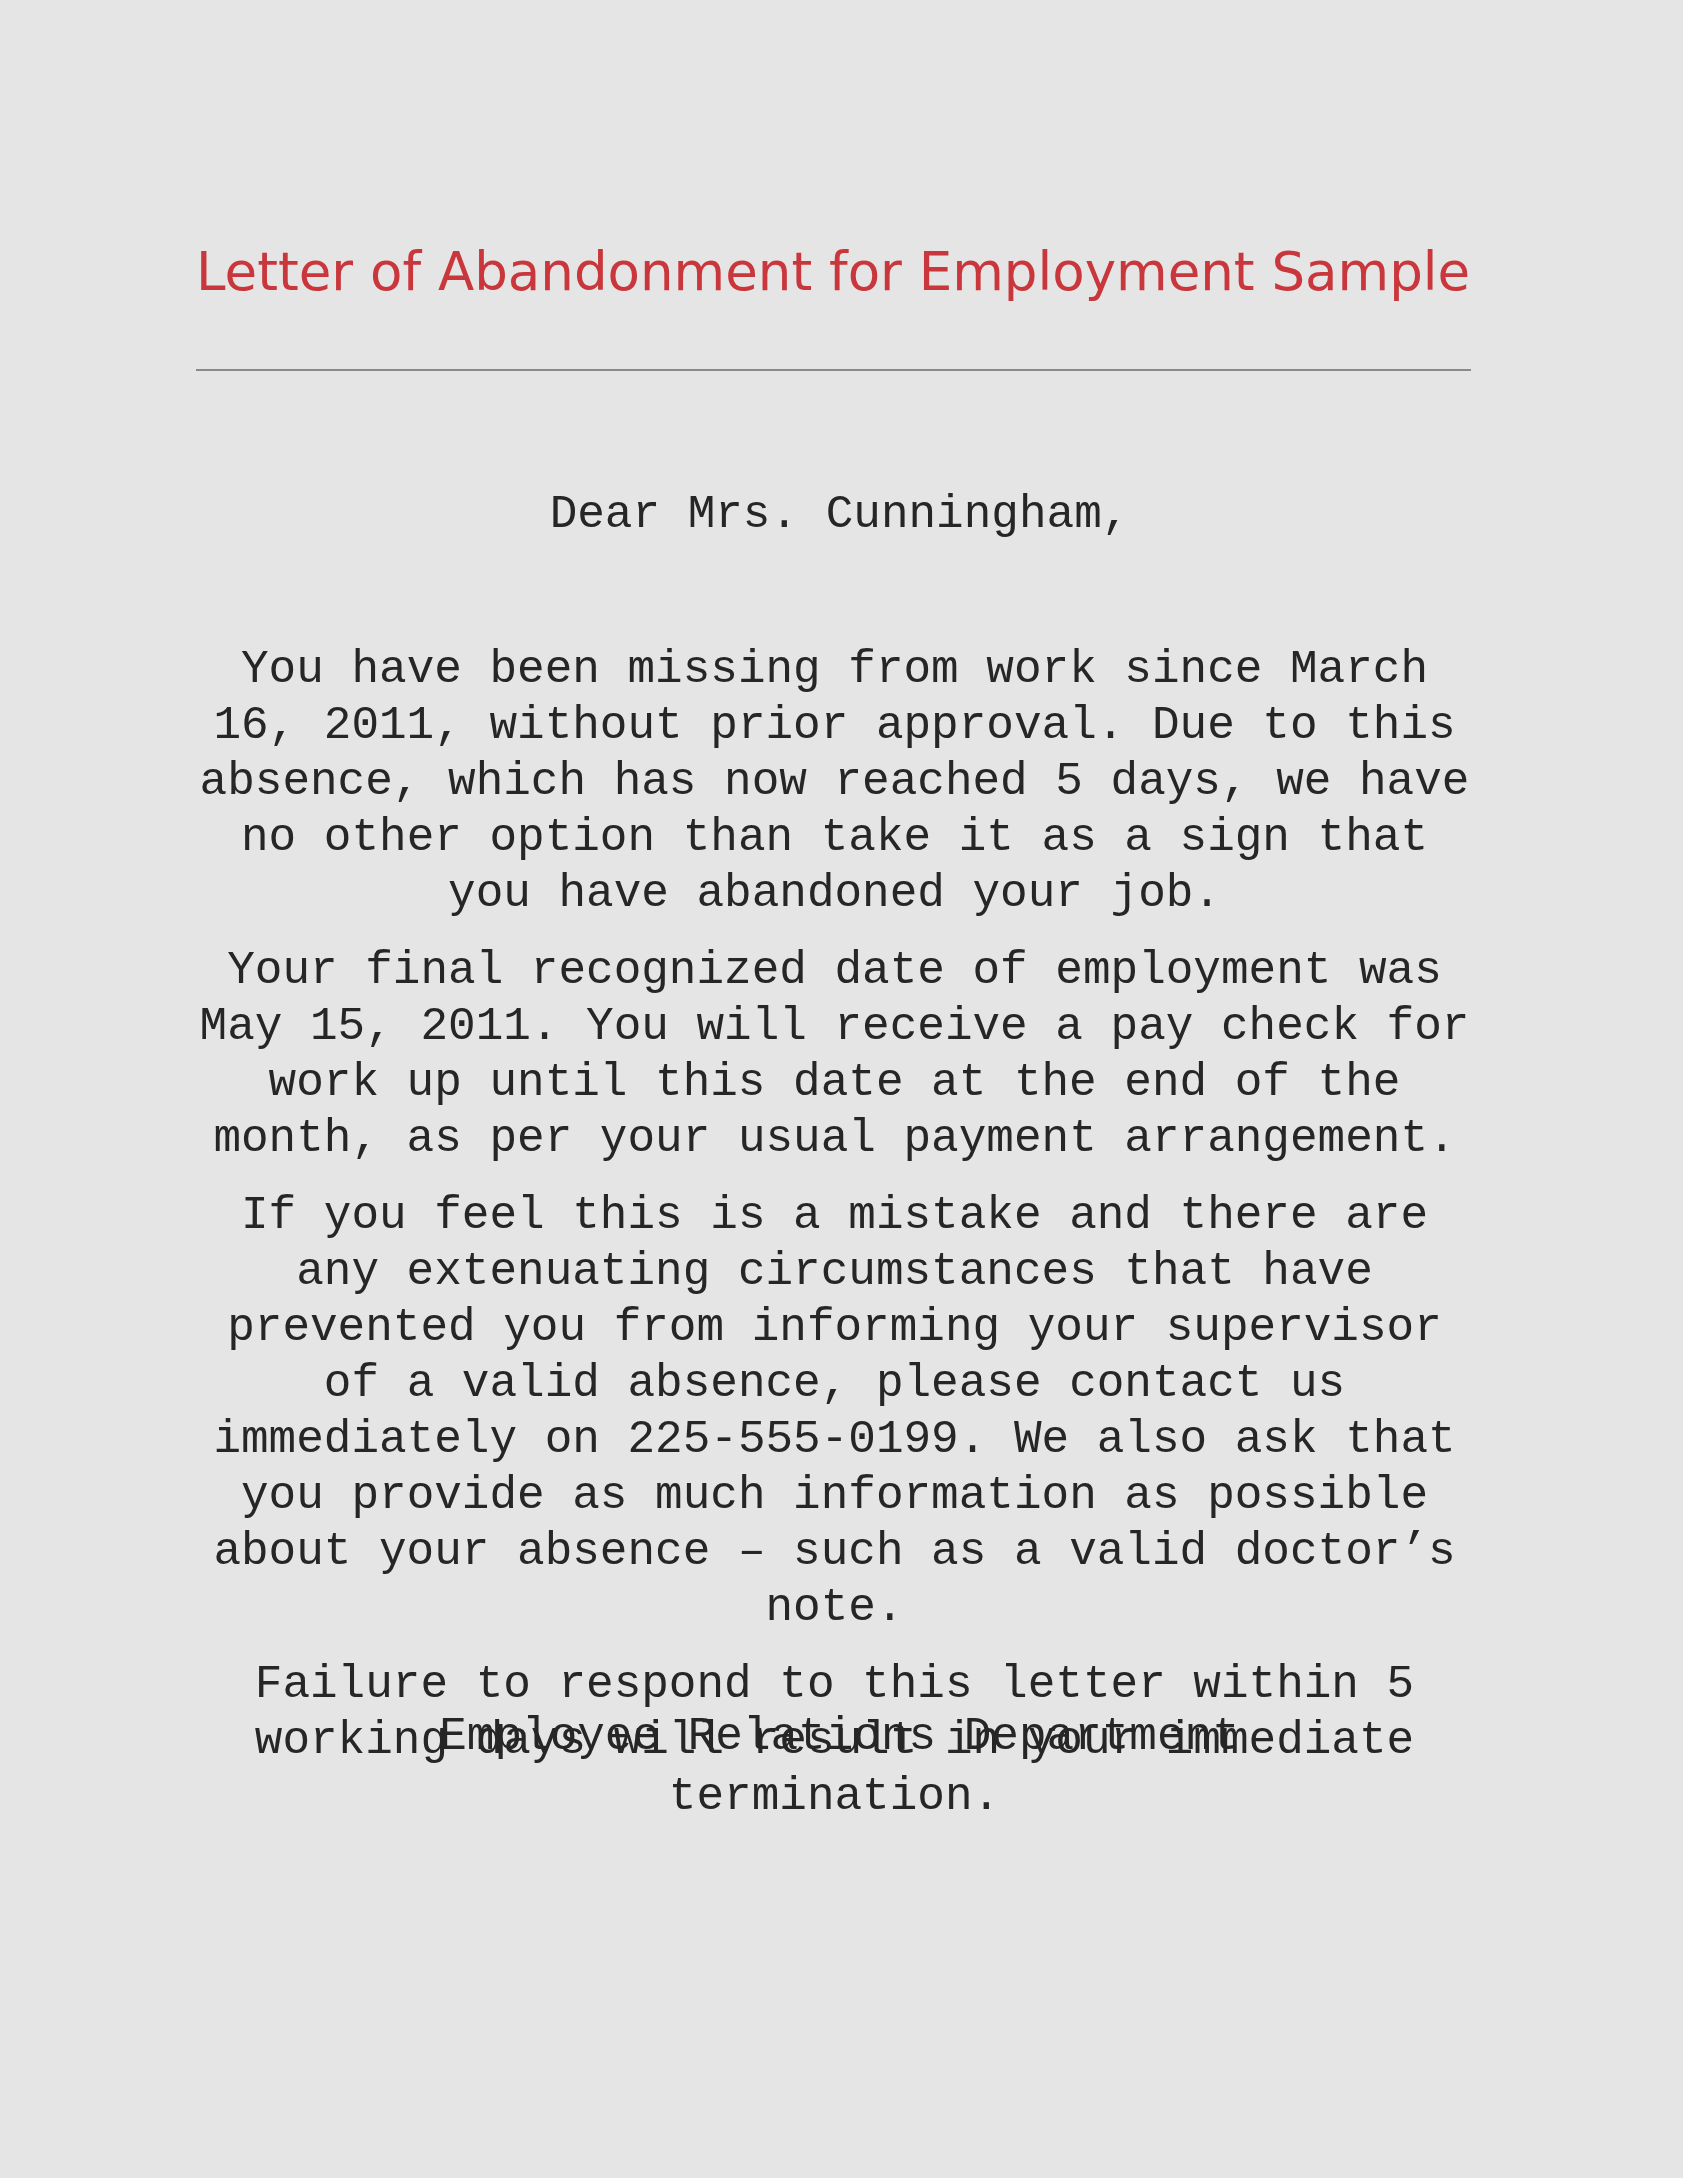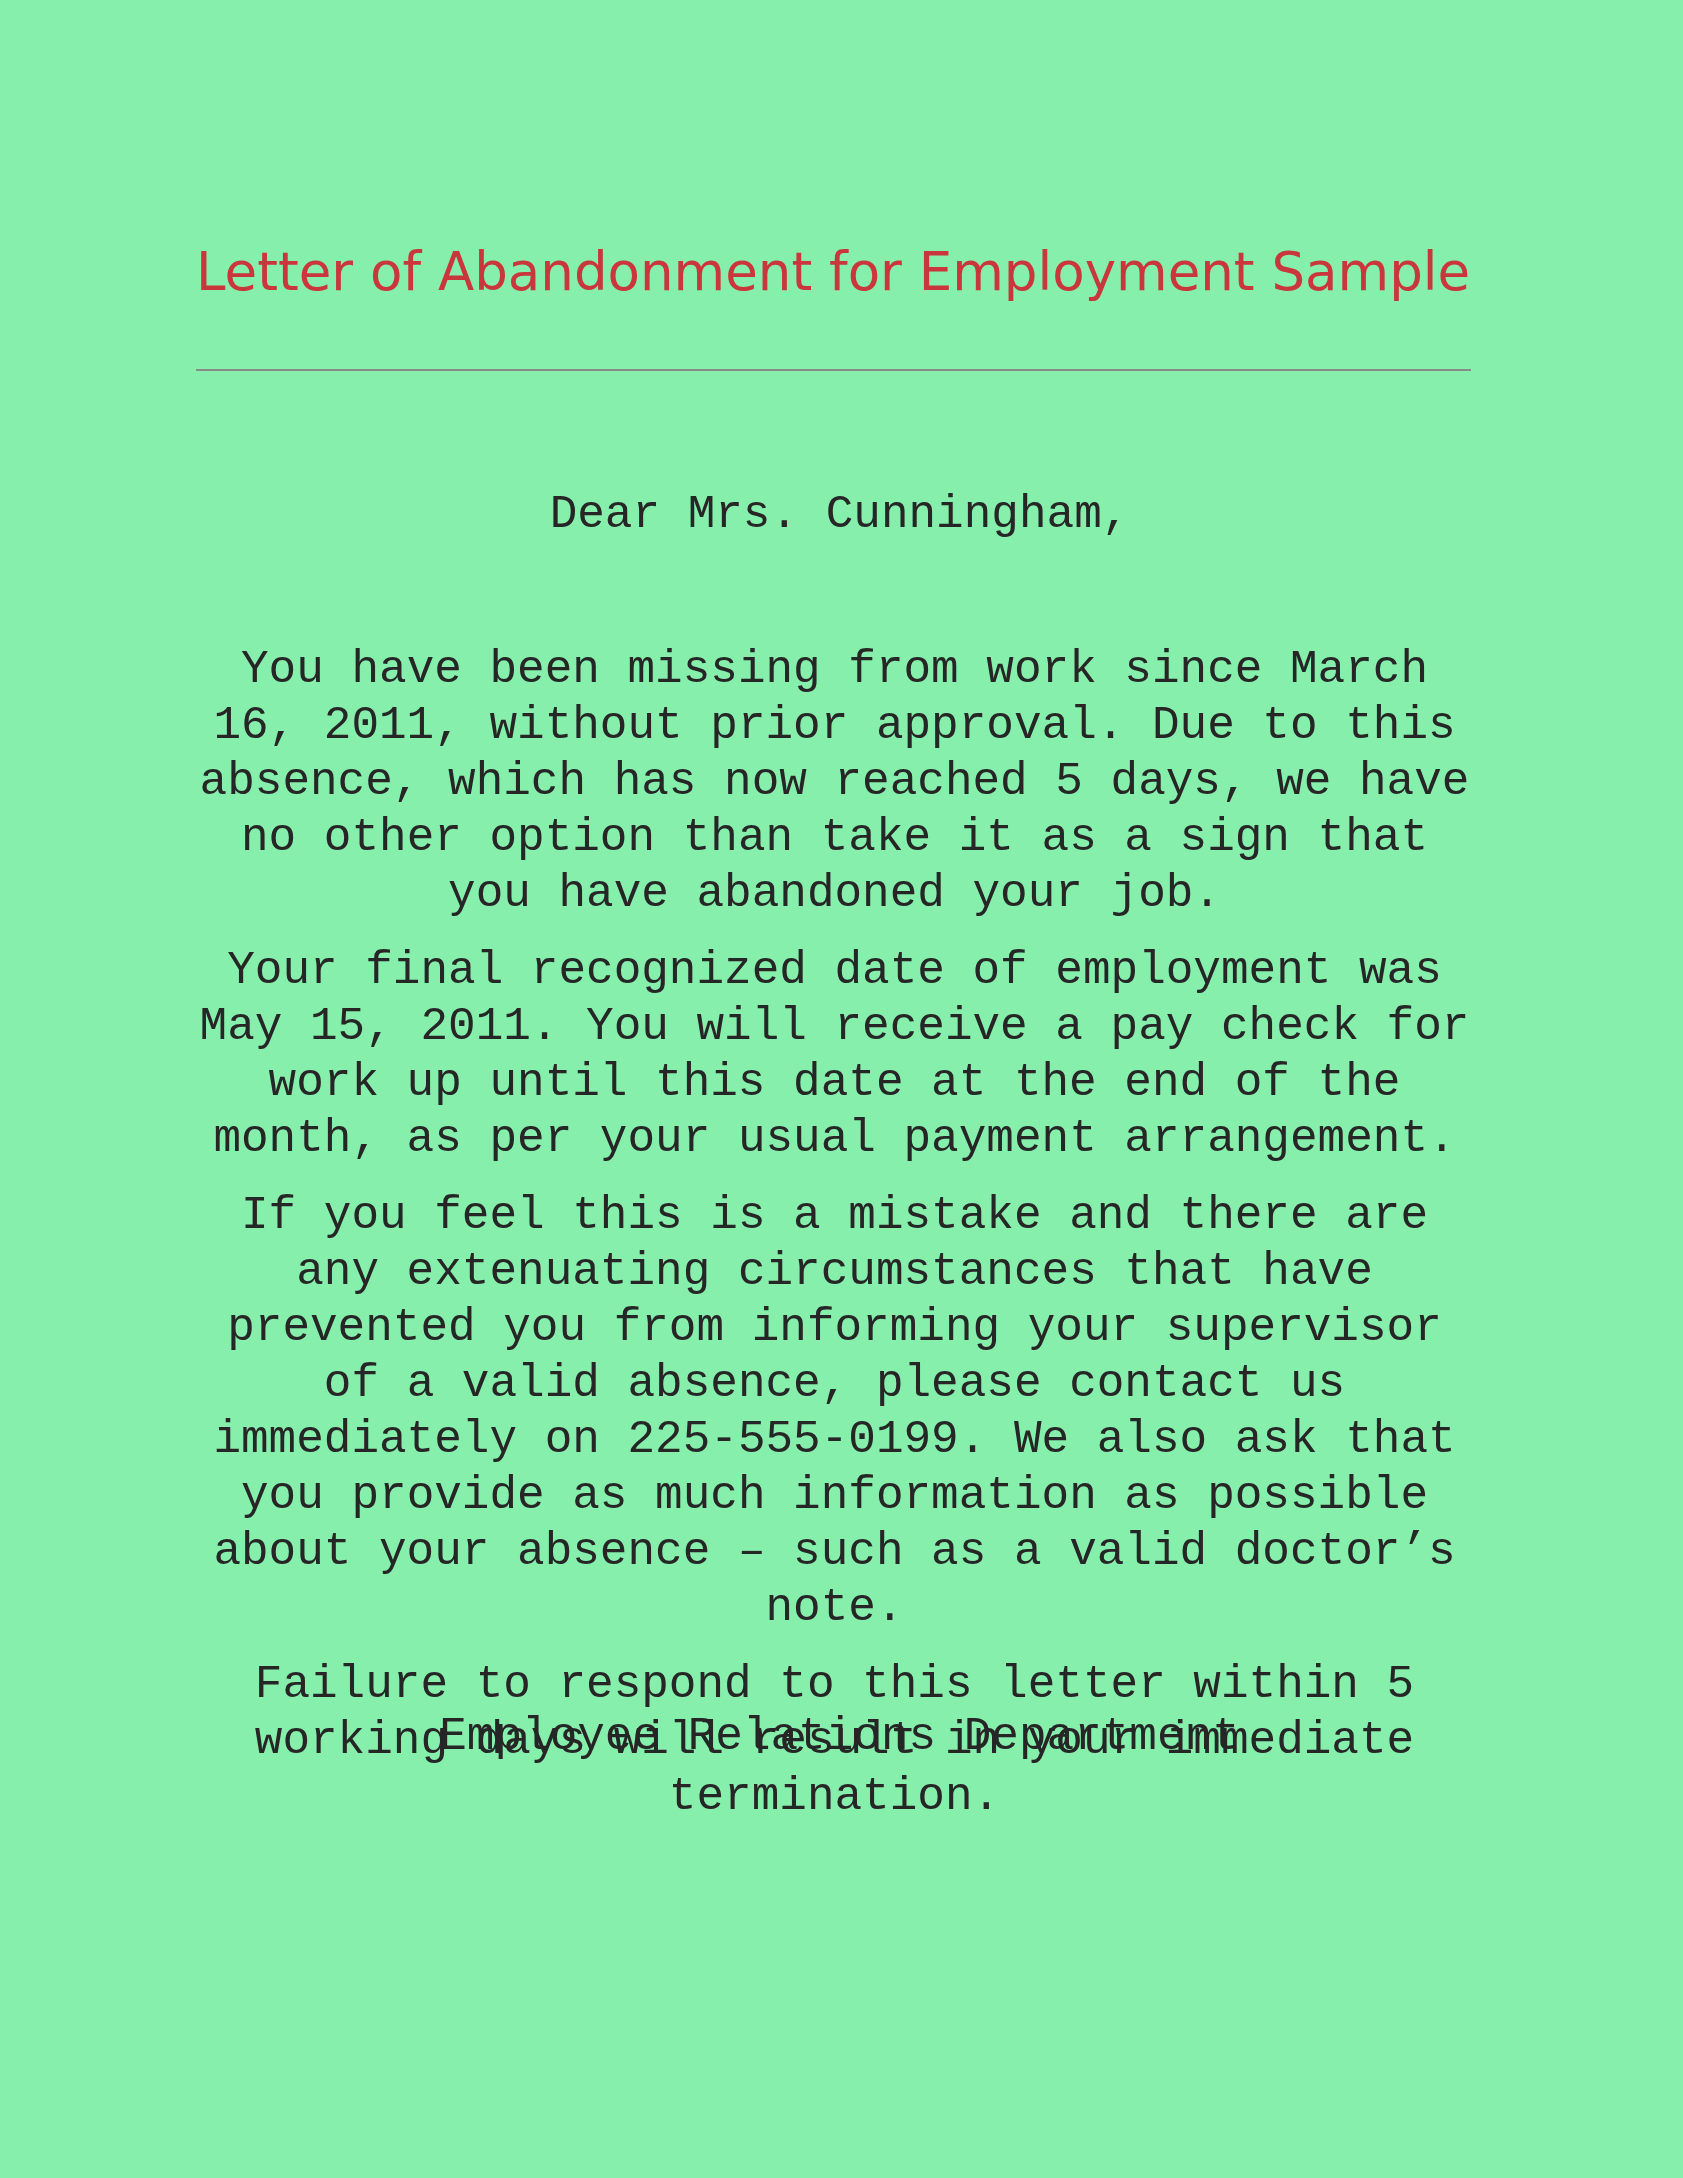--- a/index.html
+++ b/index.html
@@ -12,21 +12,21 @@
       height: 2178px;
       position: relative;
       overflow: hidden;
     }
     .page {
       position: absolute;
       left: 0;
       top: 0;
       width: 1683px;
       height: 2178px;
-      background: #86efac;
+      background: #e5e5e5;
     }
     .title {
       position: absolute;
       left: 196px;
       top: 238px;
       width: 1277px;
       margin: 0;
       font-family: "DejaVu Sans", sans-serif;
       font-weight: normal;
       font-size: 53px;

